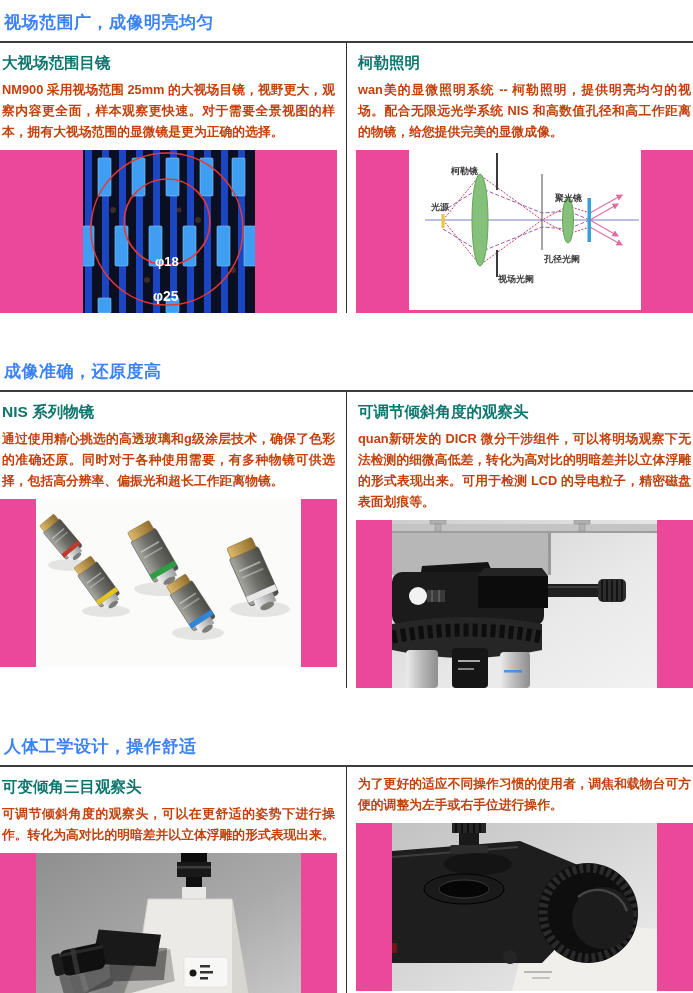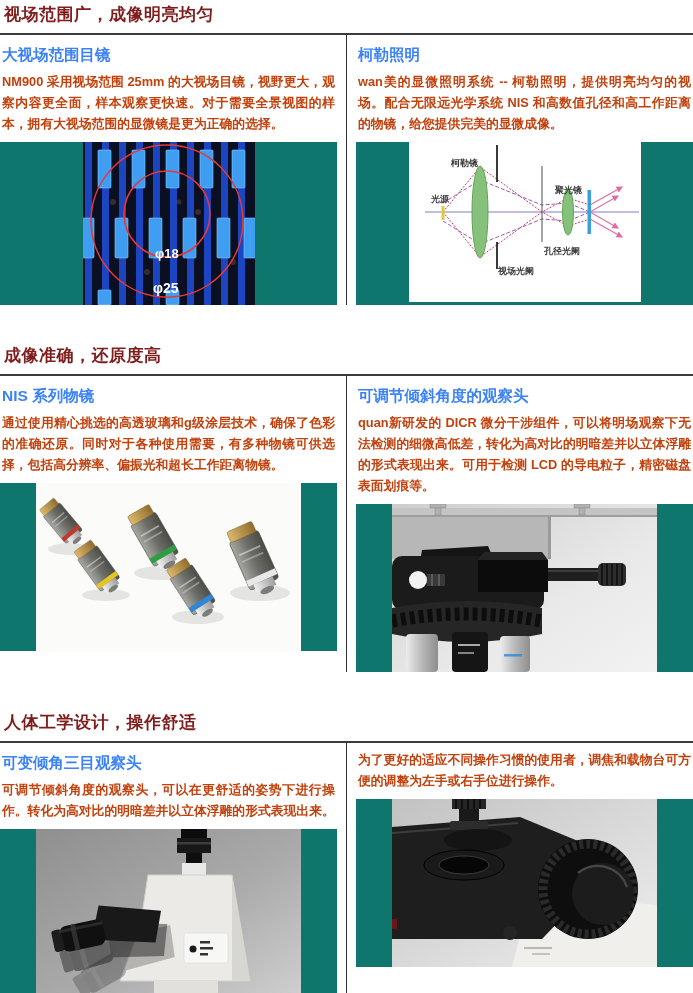--- a/index.html
+++ b/index.html
@@ -1,26 +1,26 @@
 <!DOCTYPE html>
 <html><head>
 <meta charset="utf-8">
 <style>
   html,body{margin:0;padding:0;background:#ffffff;}
   body{width:693px;font-family:"Liberation Sans","DejaVu Sans",sans-serif;color:#1c1c1c;}
   .page{width:693px;padding:0 0 5px 0;}
   .section{margin-top:0;}
   .section + .section{margin-top:36px;}
-  h2.sec-header{margin:0;padding:4px 0 7px 4px;font-size:17px;line-height:22px;font-weight:bold;color:#7f1d1d;letter-spacing:0.5px;}
+  h2.sec-header{margin:0;padding:12px 0 7px 4px;font-size:17px;line-height:22px;font-weight:bold;color:#3b82f6;letter-spacing:0.5px;}
   .rule{height:0;border-top:2px solid #3c3c3c;}
   .cols{display:grid;grid-template-columns:337px 19px 337px;}
   .divider{width:1px;background:#2f2f2f;justify-self:center;height:100%;}
-  .col h3{margin:10px 0 0 2px;font-size:15.5px;line-height:20px;font-weight:bold;color:#3b82f6;}
+  .col h3{margin:10px 0 0 2px;font-size:15.5px;line-height:20px;font-weight:bold;color:#0f766e;}
   .col p{margin:6px 2px 0 2px;font-size:12.8px;line-height:21px;font-weight:bold;color:#c2410c;text-align:justify;}
-  .img-block{margin-top:8px;background:#0f766e;display:flex;justify-content:center;align-items:flex-start;overflow:hidden;}
+  .img-block{margin-top:8px;background:#ec4899;display:flex;justify-content:center;align-items:flex-start;overflow:hidden;}
   .h163{height:163px;}
   .h168{height:168px;}
   svg{display:block;}
 </style>
 </head>
 <body>
 
 <div class="page">
 
   <section class="section">

